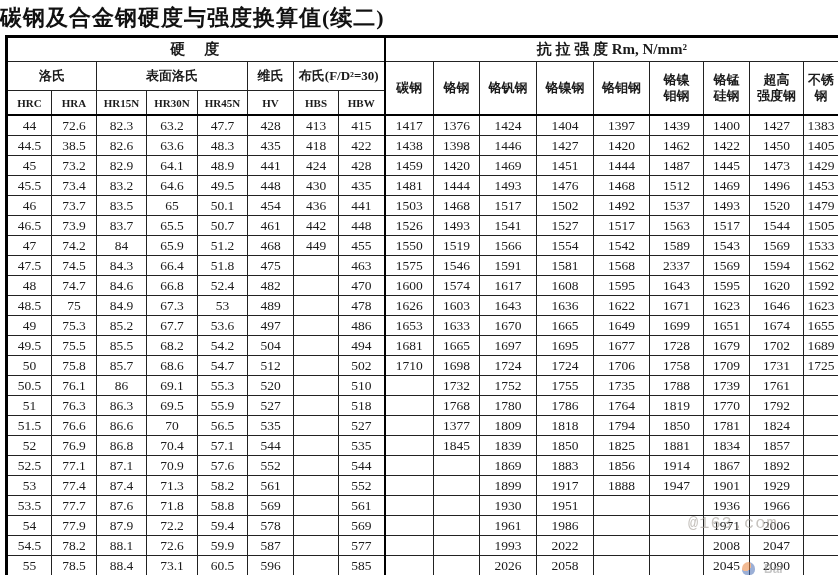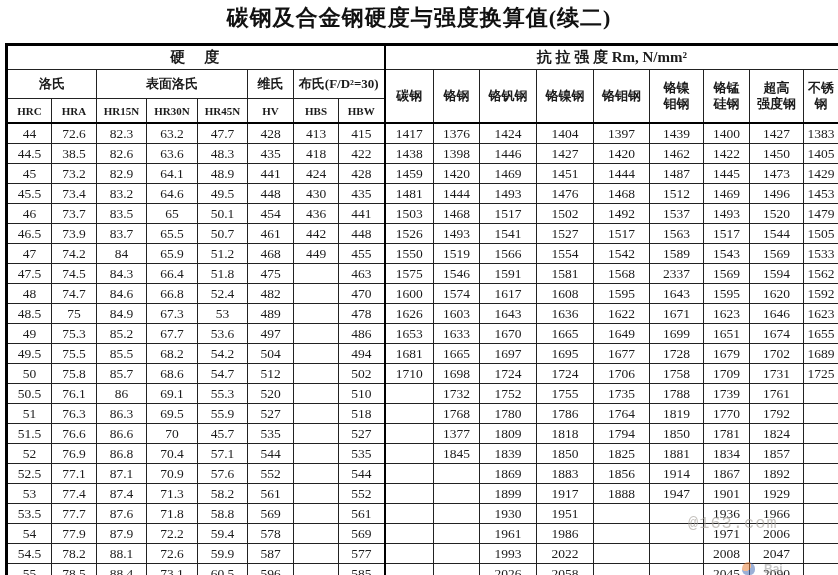--- a/index.html
+++ b/index.html
@@ -5,22 +5,21 @@
   html, body { margin: 0; padding: 0; }
   body {
     width: 838px; height: 575px;
     background: #ffffff;
     overflow: hidden;
     position: relative;
     font-family: "Liberation Serif", "DejaVu Serif", serif;
     color: #1b1b1b;
   }
   .title {
-    margin: 3px 0 10px 0;
-    text-align: center;
+    margin: 3px 0 2px 0;
     font-size: 22px;
     font-weight: bold;
     letter-spacing: 1px;
     color: #111;
   }
   table.conv {
     border-collapse: collapse;
     table-layout: fixed;
     width: 828px;
     margin-left: 5px;
@@ -407,21 +406,21 @@
         <td>1819</td>
         <td>1770</td>
         <td>1792</td>
         <td></td>
       </tr>
       <tr>
         <td>51.5</td>
         <td>76.6</td>
         <td>86.6</td>
         <td>70</td>
-        <td>45.7</td>
+        <td>56.5</td>
         <td>535</td>
         <td></td>
         <td>527</td>
         <td class="sec"></td>
         <td>1377</td>
         <td>1809</td>
         <td>1818</td>
         <td>1794</td>
         <td>1850</td>
         <td>1781</td>

